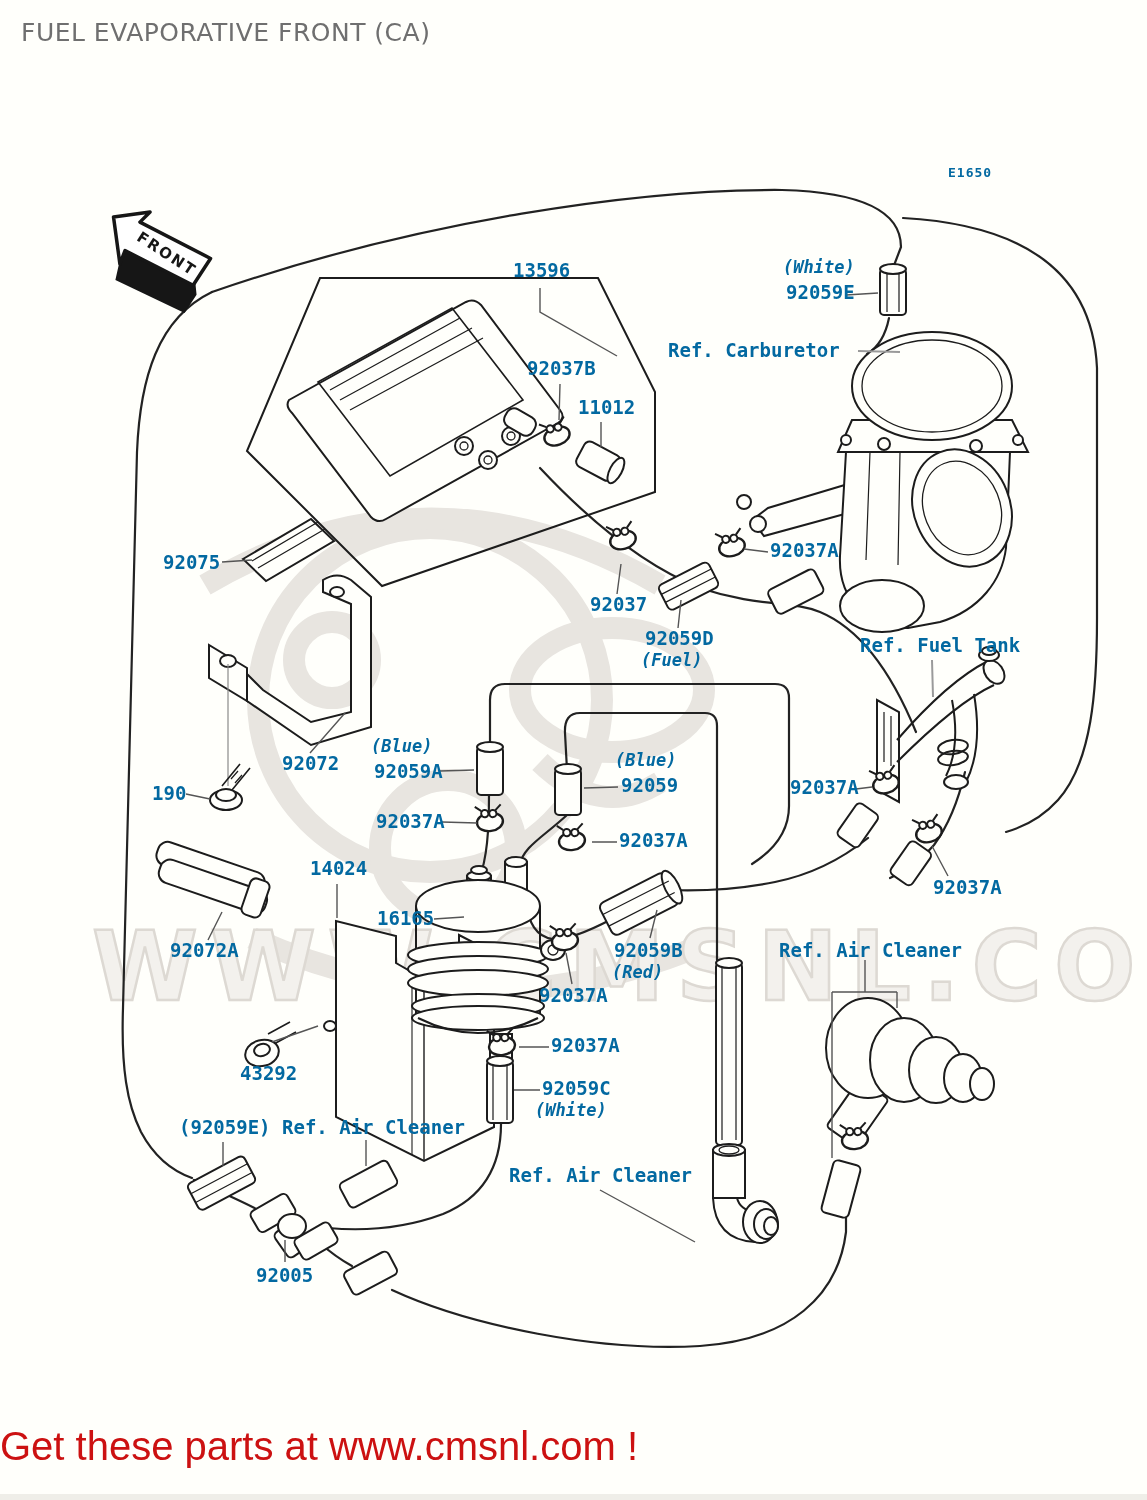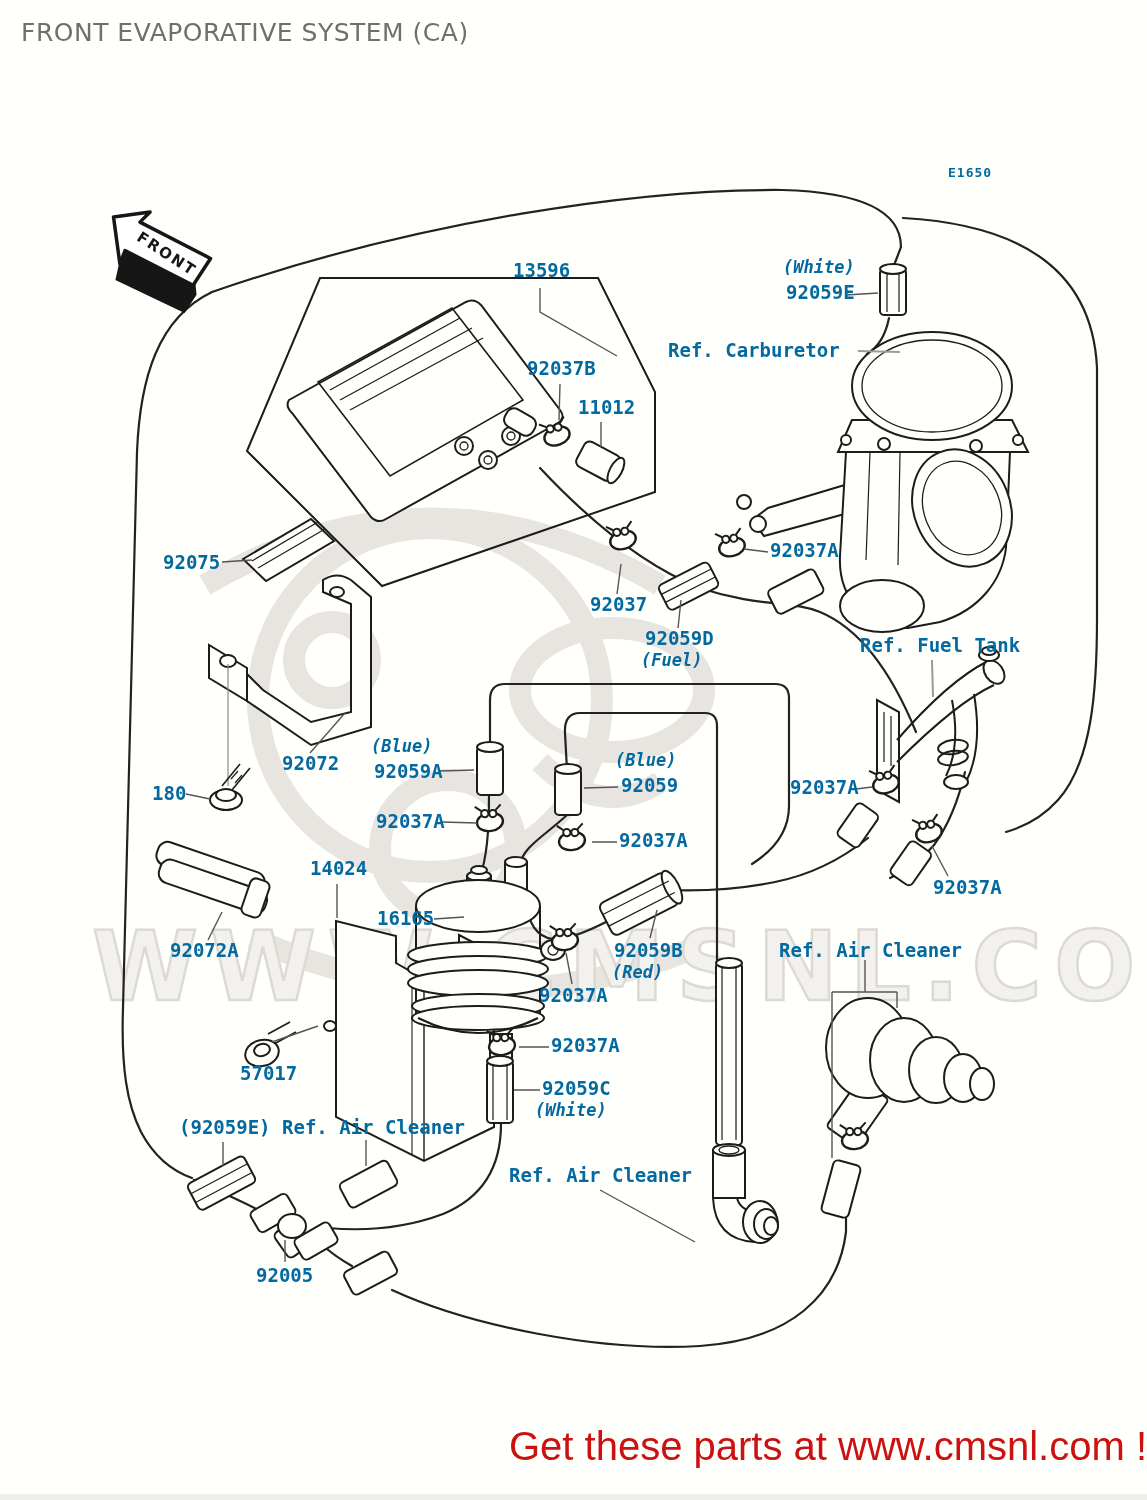--- a/index.html
+++ b/index.html
@@ -5,30 +5,30 @@
   html,body{margin:0;padding:0;background:#fffffb;}
   .page{position:relative;width:1147px;height:1500px;background:#fffffb;overflow:hidden;
         font-family:"DejaVu Sans Mono",monospace;}
   .title{position:absolute;left:21px;top:18px;font-family:"DejaVu Sans",sans-serif;
          font-size:25px;letter-spacing:.5px;color:#6f6f6f;}
   .diagram-svg{position:absolute;left:0;top:0;}
   .lbl{position:absolute;font-size:19px;font-weight:bold;color:#0369a1;line-height:1;
        letter-spacing:0;white-space:nowrap;}
   .lbl.c{font-size:17px;font-style:italic;}
   .lbl.sm{font-size:13px;letter-spacing:1px;}
-  .footer{position:absolute;left:0;top:1424px;width:100%;text-align:right;
+  .footer{position:absolute;left:0;top:1424px;width:100%;text-align:left;
           font-family:"Liberation Sans",sans-serif;font-size:40px;color:#cc1111;}
   .bottom-strip{position:absolute;left:0;bottom:0;width:100%;height:6px;background:#efeee8;}
 </style>
 </head>
 <body>
 
 <div class="page">
 
-  <div class="title">FRONT EVAPORATIVE SYSTEM (CA)</div>
+  <div class="title">FUEL EVAPORATIVE FRONT (CA)</div>
 
   <svg class="diagram-svg" width="1147" height="1500" viewBox="0 0 1147 1500">
     <defs>
       <g id="clamp">
         <ellipse cx="0" cy="0" rx="13" ry="9" fill="#fffffb" stroke="#1c1c1c" stroke-width="2.4"></ellipse>
         <circle cx="-4" cy="-9" r="3.6" fill="#fffffb" stroke="#1c1c1c" stroke-width="2"></circle>
         <circle cx="4" cy="-8" r="3.6" fill="#fffffb" stroke="#1c1c1c" stroke-width="2"></circle>
         <path d="M-7,-12 L-13,-17 M7,-11 L13,-16" stroke="#1c1c1c" stroke-width="2" fill="none"></path>
       </g>
     </defs>
@@ -308,40 +308,40 @@
     <div class="lbl" style="left:786px;top:283px">92059E</div>
     <div class="lbl" style="left:668px;top:341px">Ref. Carburetor</div>
     <div class="lbl sm" style="left:948px;top:166px">E1650</div>
     <div class="lbl" style="left:163px;top:553px">92075</div>
     <div class="lbl" style="left:590px;top:595px">92037</div>
     <div class="lbl" style="left:645px;top:629px">92059D</div>
     <div class="lbl c" style="left:641px;top:652px">(Fuel)</div>
     <div class="lbl" style="left:770px;top:541px">92037A</div>
     <div class="lbl" style="left:860px;top:636px">Ref. Fuel Tank</div>
     <div class="lbl" style="left:282px;top:754px">92072</div>
-    <div class="lbl" style="left:152px;top:784px">180</div>
+    <div class="lbl" style="left:152px;top:784px">190</div>
     <div class="lbl c" style="left:371px;top:738px">(Blue)</div>
     <div class="lbl" style="left:374px;top:762px">92059A</div>
     <div class="lbl c" style="left:615px;top:752px">(Blue)</div>
     <div class="lbl" style="left:621px;top:776px">92059</div>
     <div class="lbl" style="left:376px;top:812px">92037A</div>
     <div class="lbl" style="left:619px;top:831px">92037A</div>
     <div class="lbl" style="left:790px;top:778px">92037A</div>
     <div class="lbl" style="left:933px;top:878px">92037A</div>
     <div class="lbl" style="left:310px;top:859px">14024</div>
     <div class="lbl" style="left:377px;top:909px">16165</div>
     <div class="lbl" style="left:614px;top:941px">92059B</div>
     <div class="lbl c" style="left:612px;top:964px">(Red)</div>
     <div class="lbl" style="left:779px;top:941px">Ref. Air Cleaner</div>
     <div class="lbl" style="left:170px;top:941px">92072A</div>
     <div class="lbl" style="left:539px;top:986px">92037A</div>
     <div class="lbl" style="left:551px;top:1036px">92037A</div>
     <div class="lbl" style="left:542px;top:1079px">92059C</div>
     <div class="lbl c" style="left:535px;top:1102px">(White)</div>
-    <div class="lbl" style="left:240px;top:1064px">57017</div>
+    <div class="lbl" style="left:240px;top:1064px">43292</div>
     <div class="lbl" style="left:179px;top:1118px">(92059E)</div>
     <div class="lbl" style="left:282px;top:1118px">Ref. Air Cleaner</div>
     <div class="lbl" style="left:509px;top:1166px">Ref. Air Cleaner</div>
     <div class="lbl" style="left:256px;top:1266px">92005</div>
   </div>
 
   <div class="footer">Get these parts at www.cmsnl.com !</div>
   <div class="bottom-strip"></div>
 </div>
 

